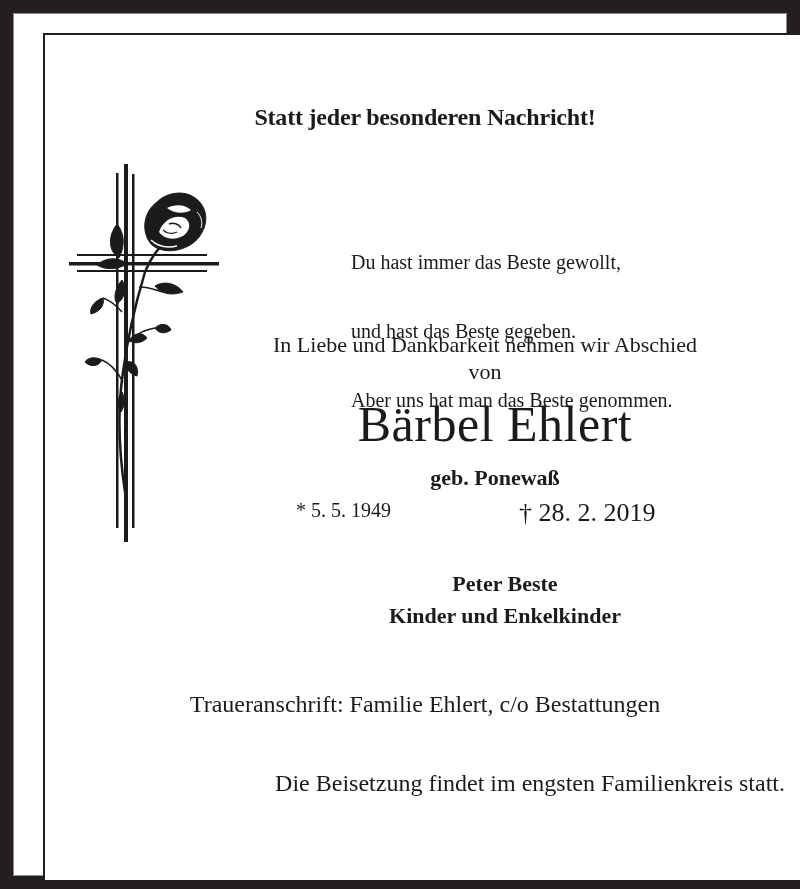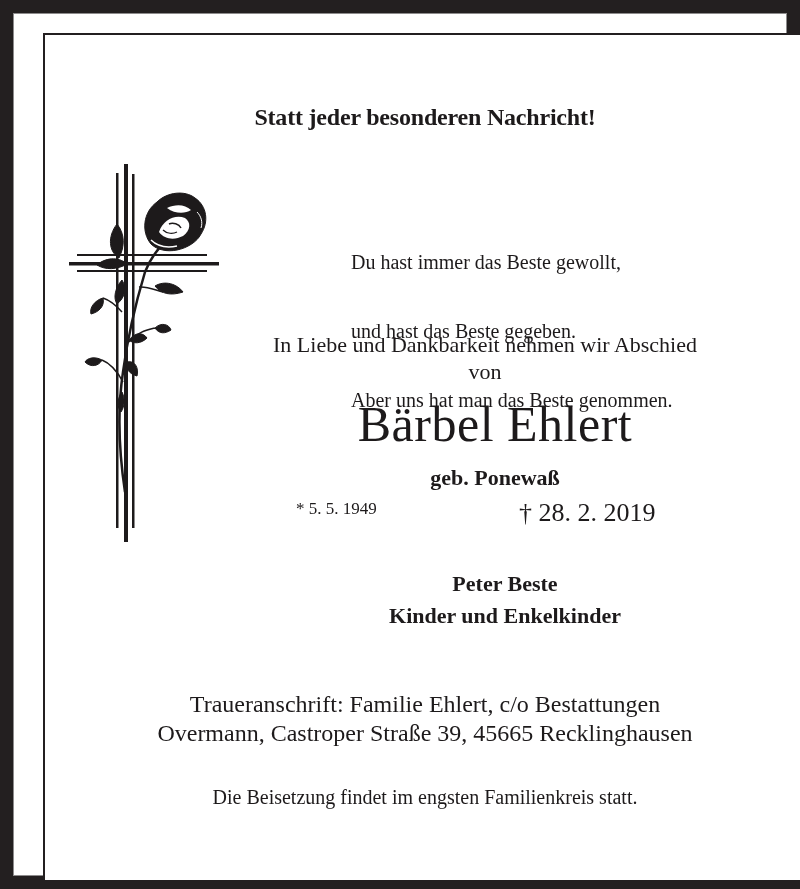--- a/index.html
+++ b/index.html
@@ -79,21 +79,21 @@
       top: 432px;
       left: 250px;
       width: 400px;
       text-align: center;
       font-size: 22px;
       font-weight: bold;
     }
     .born {
       left: 251px;
       top: 465px;
-      font-size: 17px;
+      font-size: 20px;
     }
     .died {
       left: 474px;
       top: 465px;
       font-size: 26px;
     }
     .survivor {
       left: 250px;
       width: 420px;
       text-align: center;
@@ -104,25 +104,25 @@
     .survivor-2 { top: 570px; }
     .address {
       top: 655px;
       left: 20px;
       width: 720px;
       text-align: center;
       font-size: 24px;
       line-height: 29px;
     }
     .burial {
-      top: 752px;
+      top: 736px;
       left: 20px;
       width: 720px;
-      text-align: center;
-      font-size: 20px;
+      text-align: right;
+      font-size: 24px;
     }
     .cross-art {
       position: absolute;
       left: 22px;
       top: 127px;
       width: 160px;
       height: 390px;
     }
   </style>
 </head>
@@ -185,19 +185,18 @@
     <div class="txt maiden">geb. Ponewaß</div>
 
     <div class="txt born">* 5. 5. 1949</div>
     <div class="txt died">† 28. 2. 2019</div>
 
     <div class="txt survivor survivor-1">Peter Beste</div>
     <div class="txt survivor survivor-2">Kinder und Enkelkinder</div>
 
     <div class="txt address">
       <div>Traueranschrift: Familie Ehlert, c/o Bestattungen</div>
-      <div>Overmann, Castroper Straße 39, 45665 Recklinghausen</div>
     </div>
 
     <div class="txt burial">Die Beisetzung findet im engsten Familienkreis statt.</div>
 
   </div>
 </div>
 
 </body></html>

